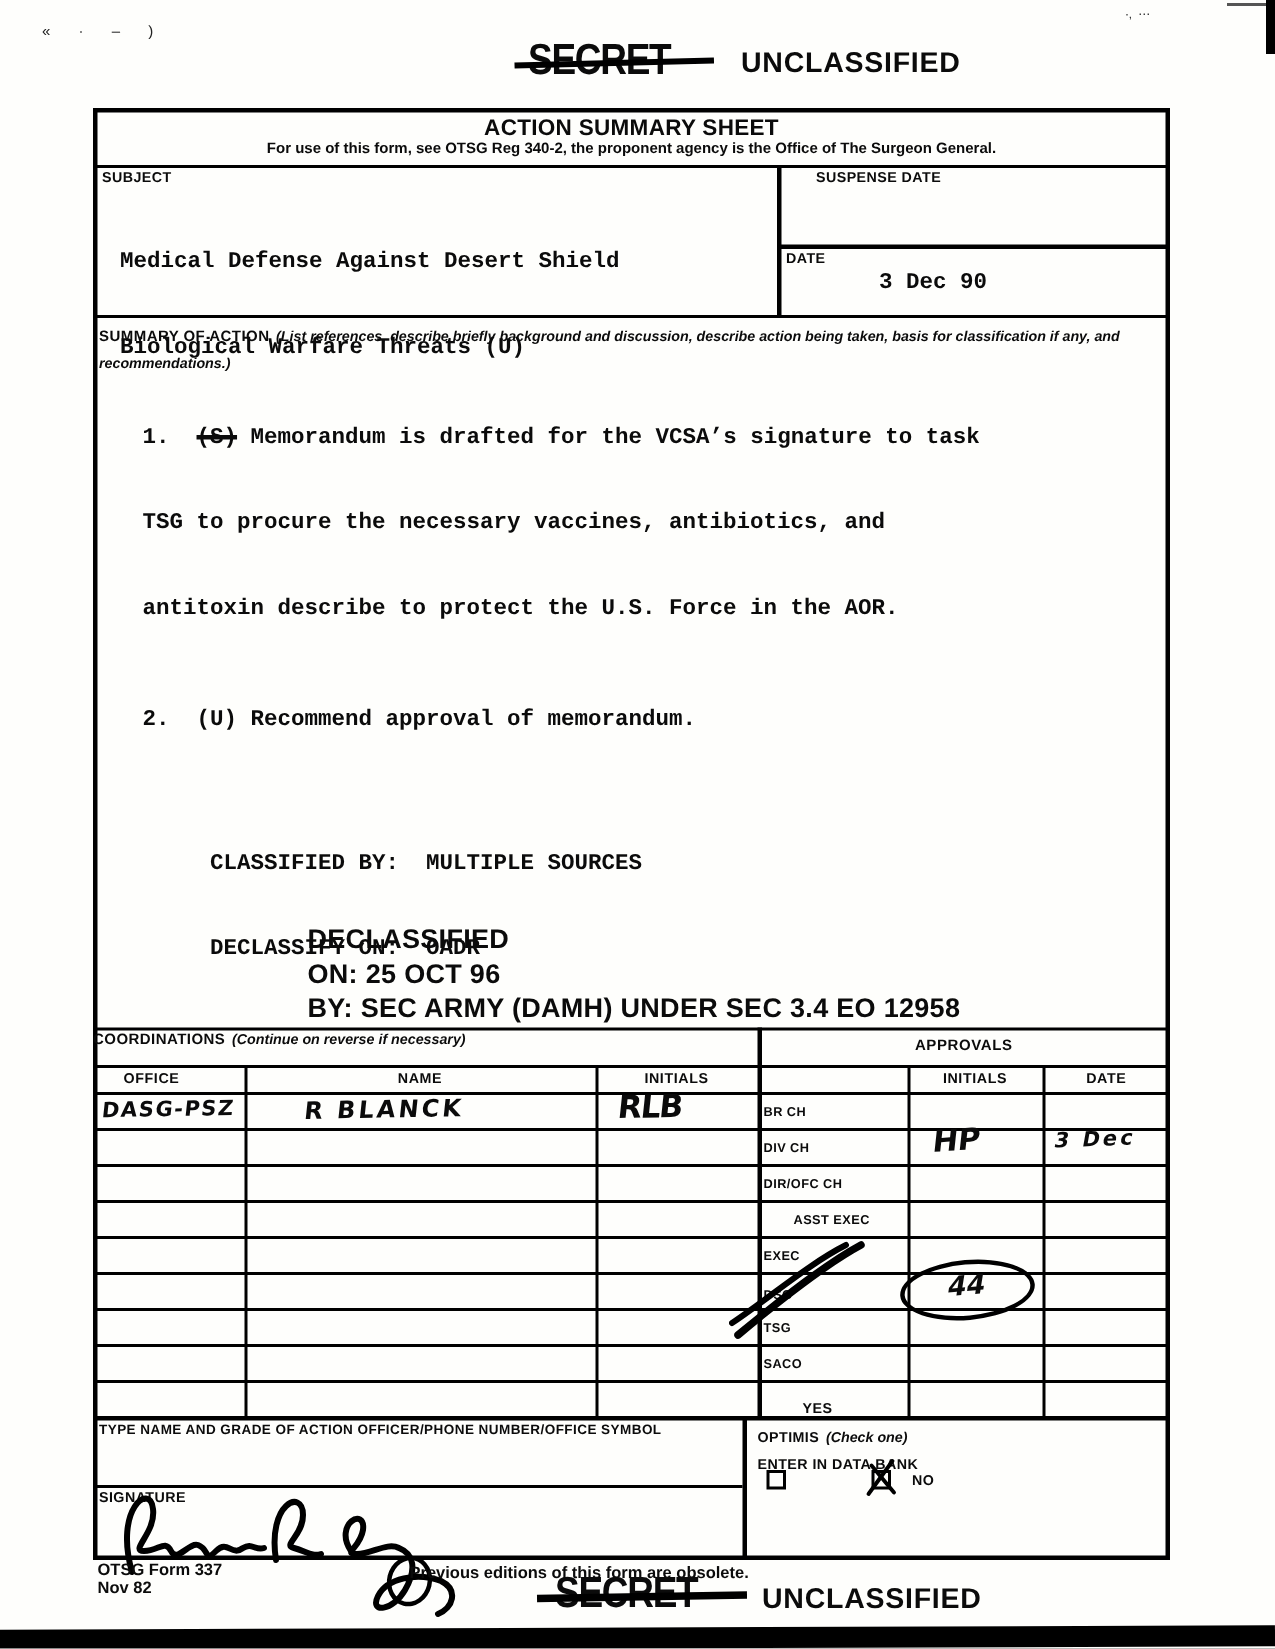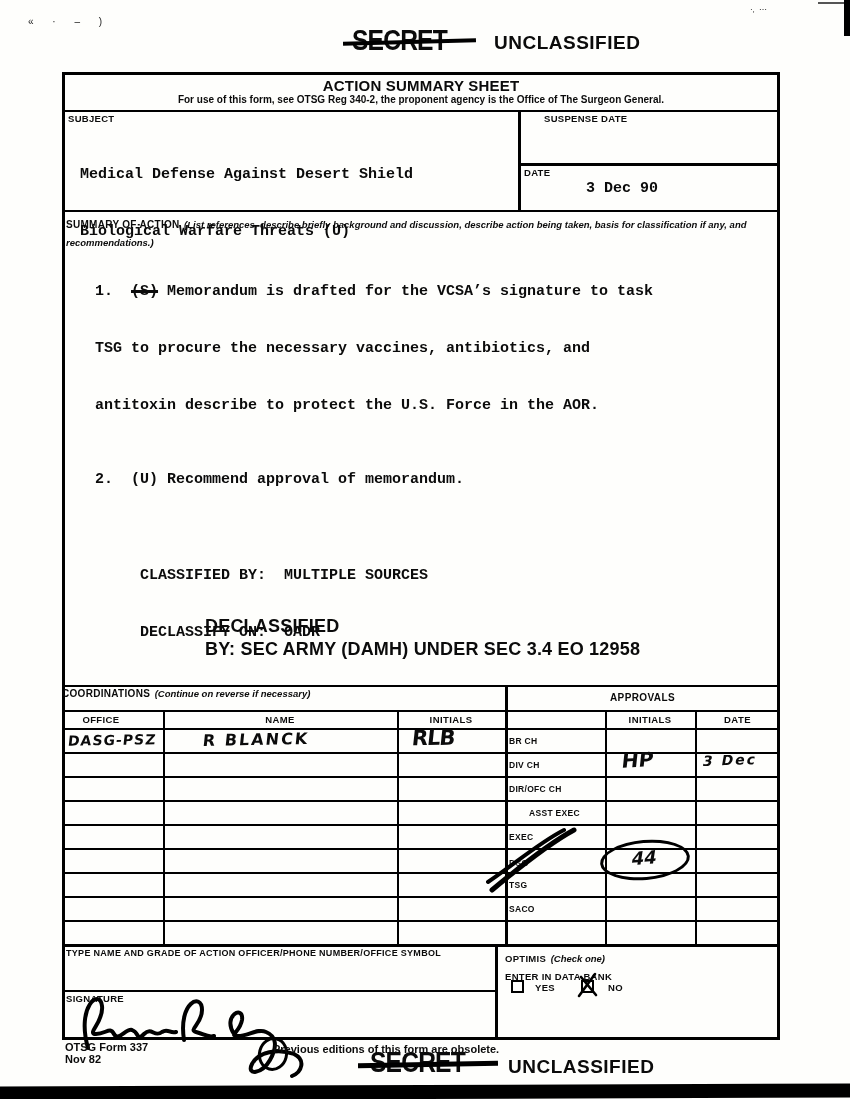--- a/index.html
+++ b/index.html
@@ -85,20 +85,21 @@
     <div>TSG to procure the necessary vaccines, antibiotics, and</div>
     <div>antitoxin describe to protect the U.S. Force in the AOR.</div>
     <div style="margin-top:17px;">2.  (U) Recommend approval of memorandum.</div>
   </div>
   <div class="abs typed" style="left:95px;top:528px;margin-left:45px;">
     <div><span>CLASSIFIED BY:</span><span style="margin-left:18px;">MULTIPLE SOURCES</span></div>
     <div><span>DECLASSIFY ON:</span><span style="margin-left:18px;">OADR</span></div>
   </div>
   <div class="abs stamp" style="left:205px;top:615px;">
     <div>DECLASSIFIED</div>
+    <div>ON: 25 OCT 96</div>
     <div>BY: SEC ARMY (DAMH) UNDER SEC 3.4 EO 12958</div>
   </div>
   <div class="hl" style="left:62px;top:685px;width:718px;"></div>
 
   <div class="abs" style="left:62px;top:683px;width:484px;text-align:left;">
     <span class="field-label" style="font-size:10px;">COORDINATIONS</span>
     <span class="note-italic">(Continue on reverse if necessary)</span>
   </div>
   <div class="abs th" style="left:505px;top:692px;width:275px;font-size:10px;">APPROVALS</div>
   <div class="hl" style="left:62px;top:710px;width:718px;"></div>
@@ -161,21 +162,21 @@
   </svg>
 
   <div class="abs" style="left:505px;top:948px;width:270px;">
     <div>
       <span class="field-label">OPTIMIS</span>
       <span class="note-italic">(Check one)</span>
     </div>
     <div class="field-label" style="margin-top:5px;">ENTER IN DATA BANK</div>
   </div>
   <div class="chkbox" style="left:511px;top:980px;"></div>
-  <div class="abs field-label" style="left:535px;top:982px;">YES</div>
+  <div class="abs field-label" style="left:535px;top:934px;">YES</div>
   <div class="chkbox" style="left:581px;top:980px;"></div>
   <svg class="abs" style="left:575px;top:971px;" width="25" height="27" viewBox="0 0 25 27">
     <path d="M4,25 L20,3" stroke="#000" stroke-width="2.6" stroke-linecap="round"></path>
     <path d="M6,6 L21,24" stroke="#000" stroke-width="2.6" stroke-linecap="round"></path>
   </svg>
   <div class="abs field-label" style="left:608px;top:982px;">NO</div>
 
   <div class="abs" style="left:65px;top:1041px;font-weight:700;font-size:11px;line-height:12px;">
     <div>OTSG Form 337</div>
     <div>Nov 82</div>

